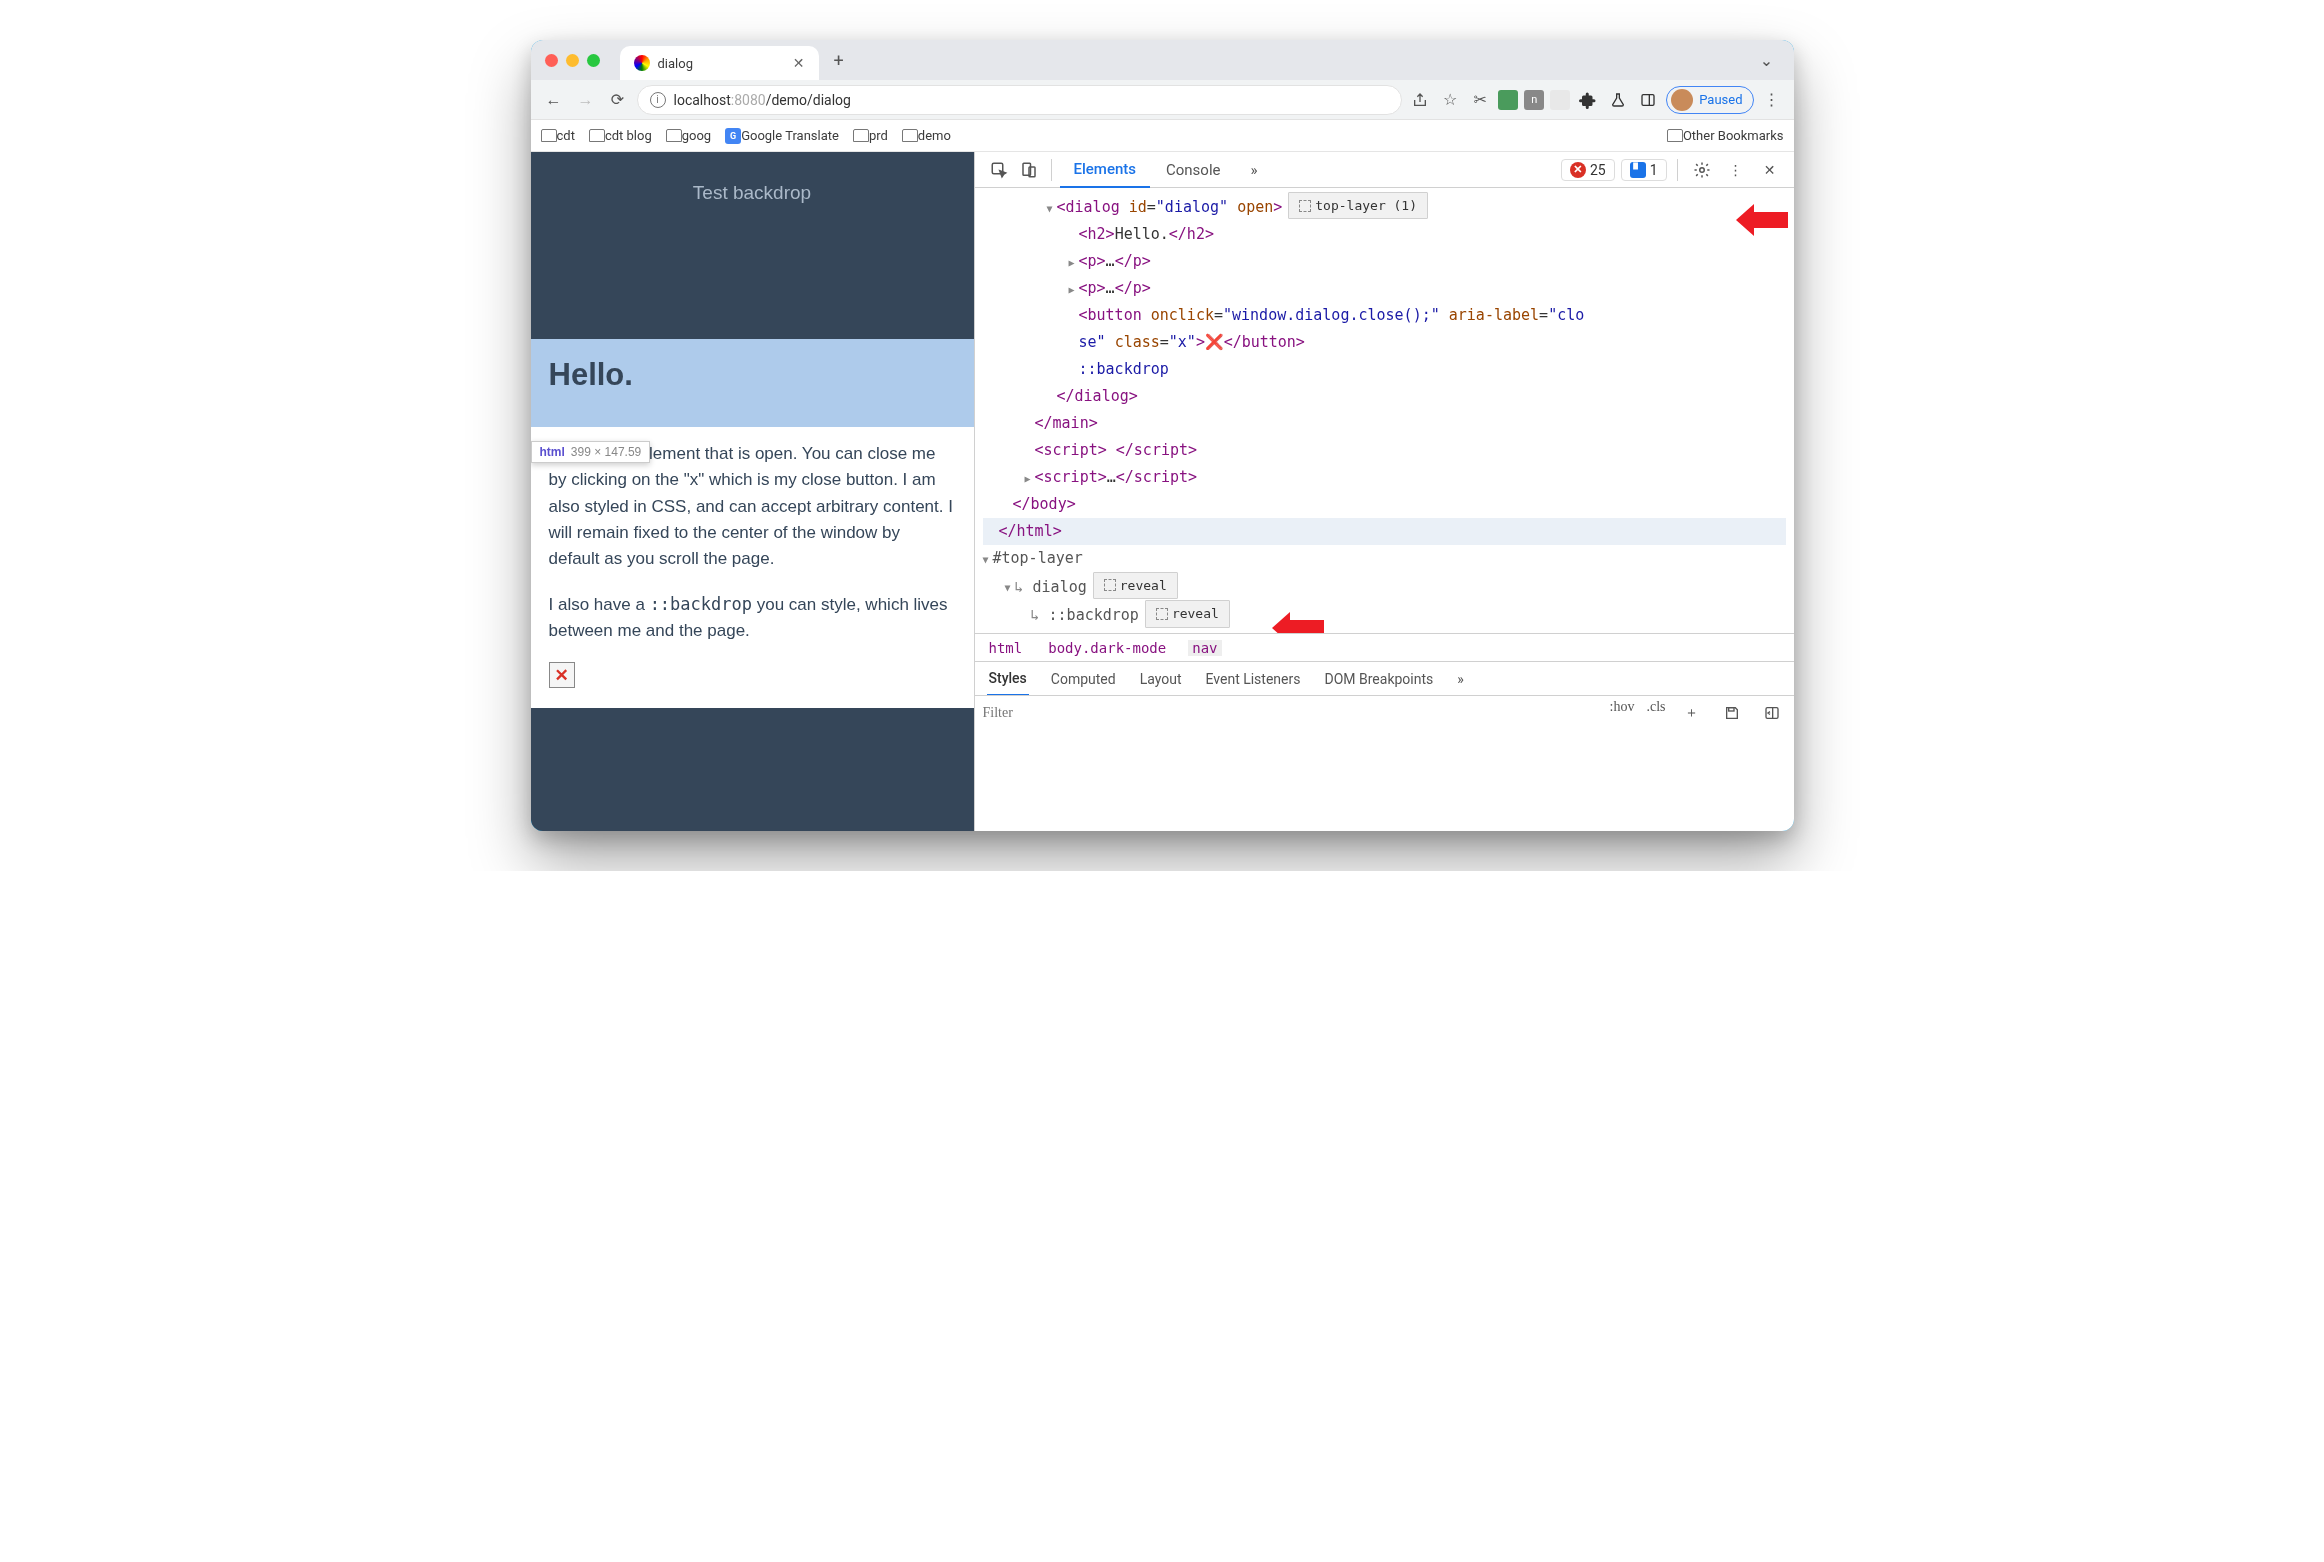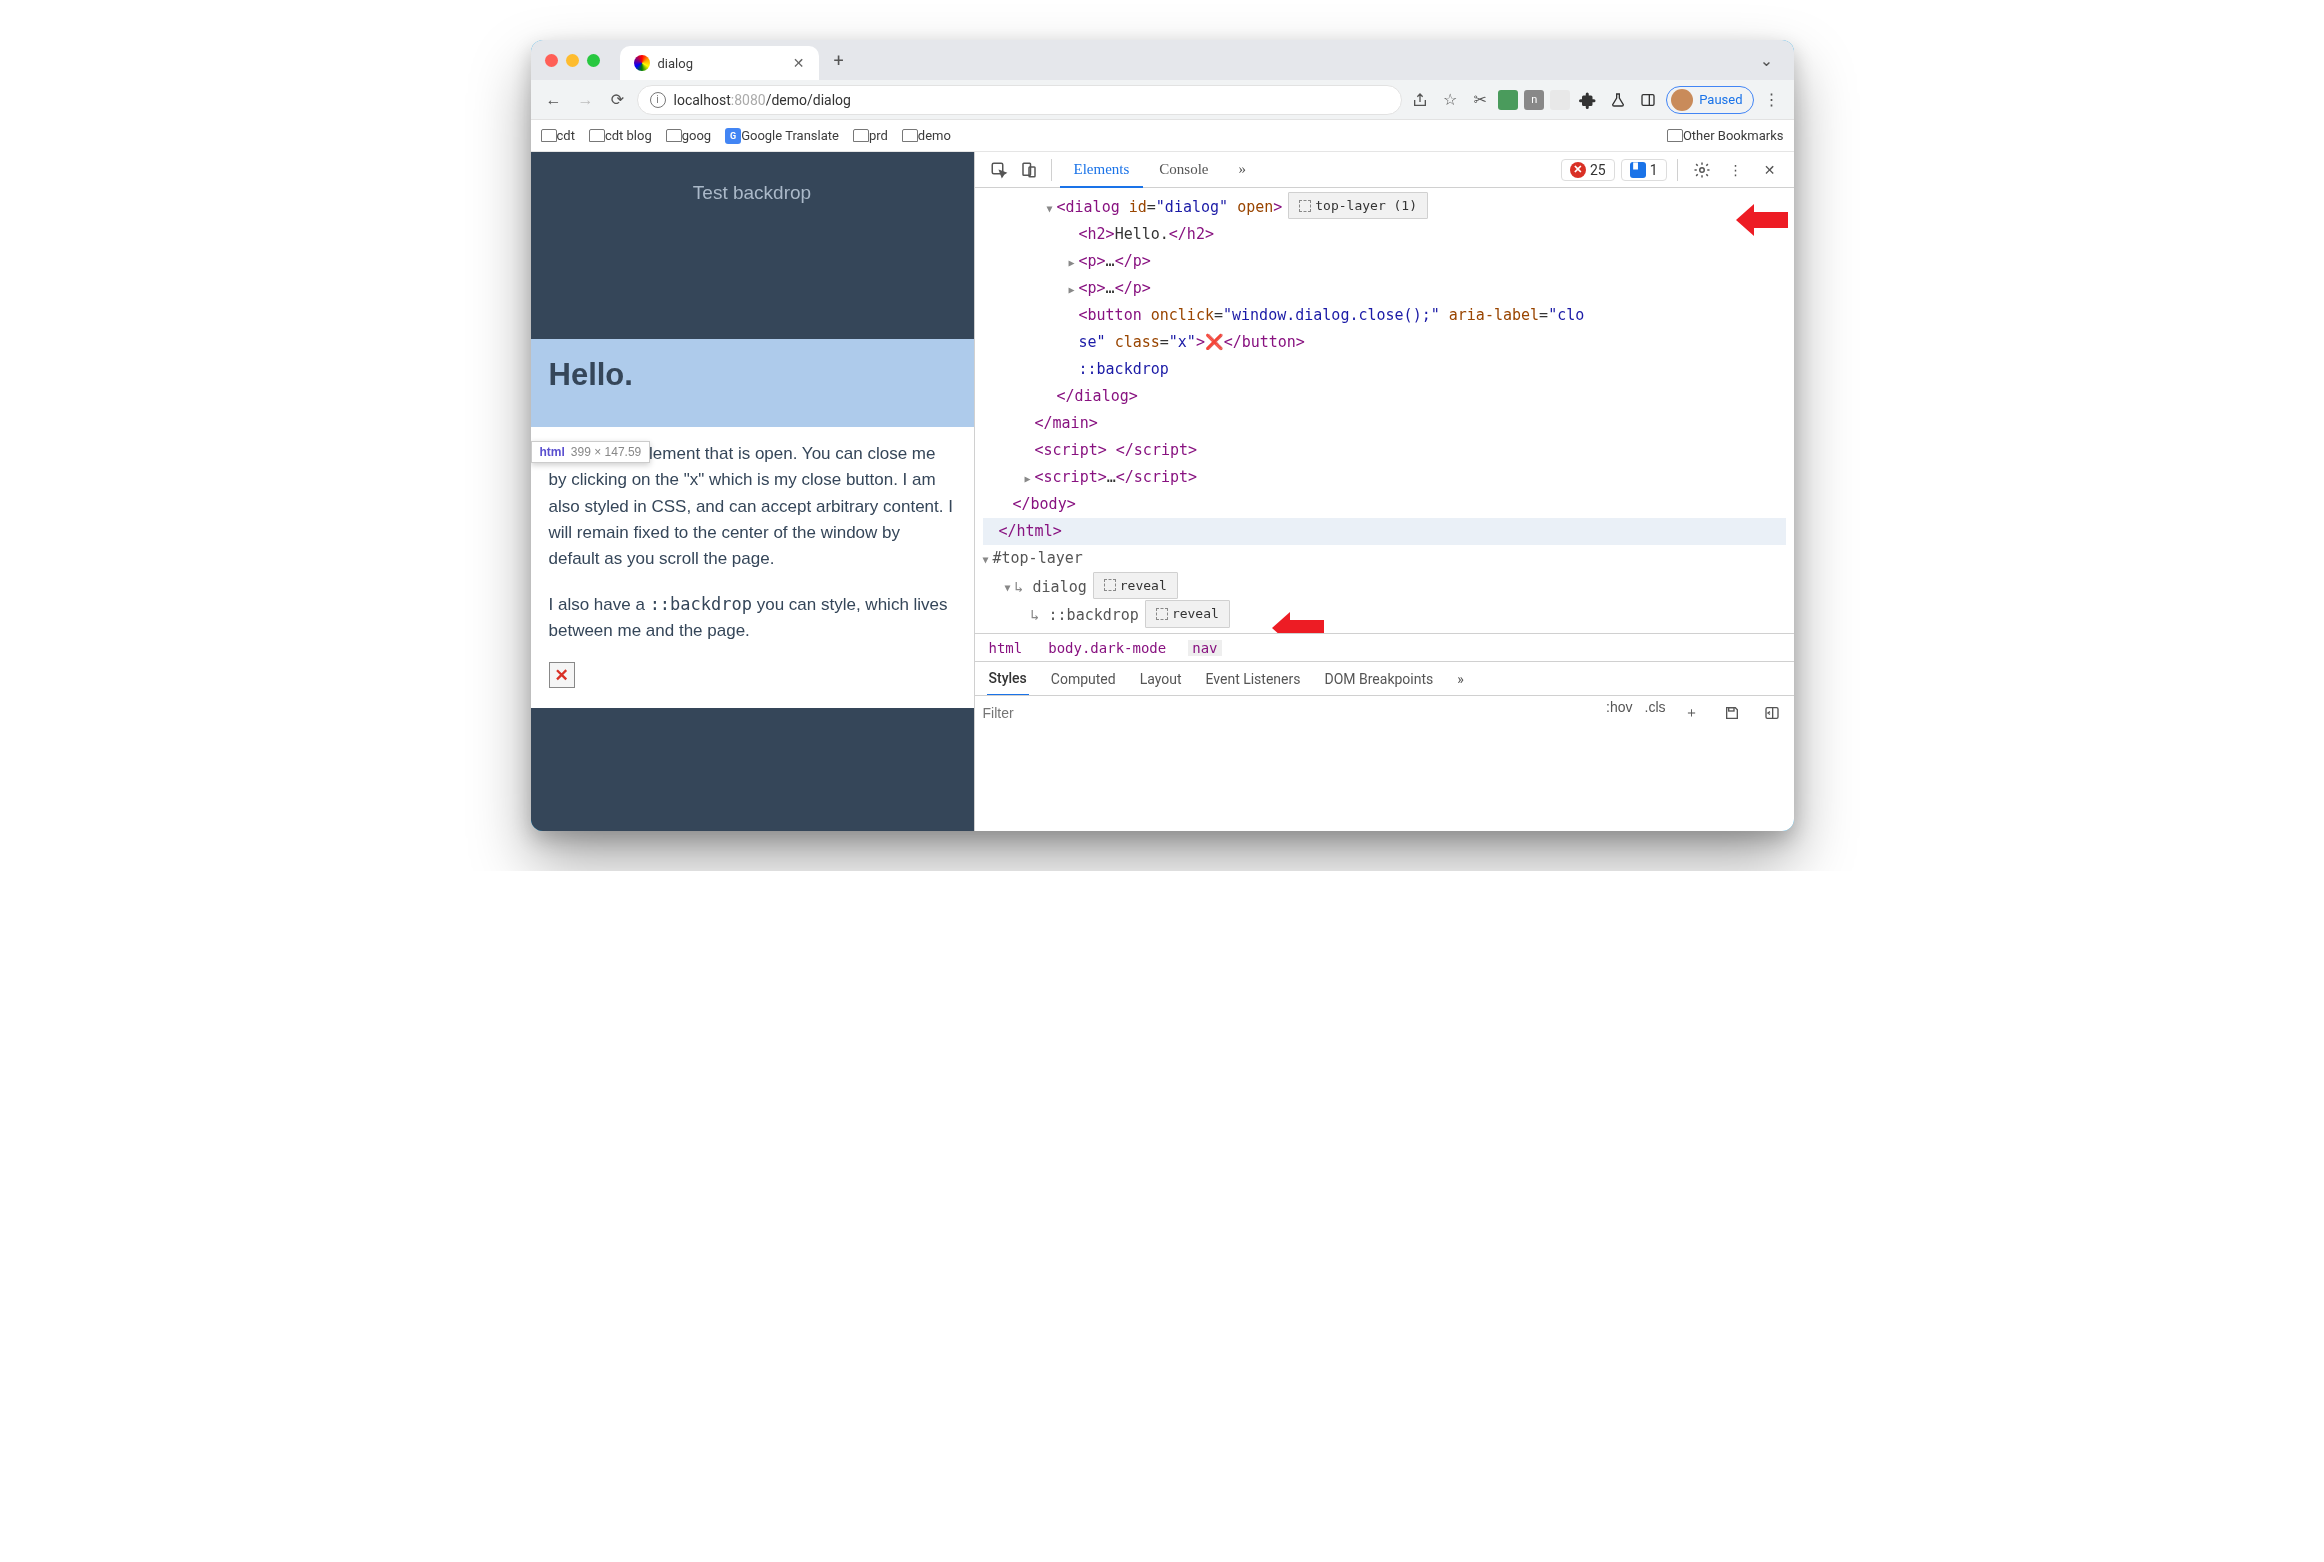--- a/index.html
+++ b/index.html
@@ -40,41 +40,41 @@
 .dialog .hl { position: absolute; top: 0; left: 0; right: 0; height: 88px; background: #aecbeb; }
 .dialog h2 { font-size: 31px; font-weight: 600; color: #354659; position: relative; margin-bottom: 48px; }
 .tooltip { position: absolute; top: 289px; left: 0; background: #fff; border: 1px solid #ccc; box-shadow: 0 2px 6px rgba(0,0,0,0.2); padding: 3px 8px; font-size: 12px; z-index: 5; }
 .tooltip .tag { color: #5a4fcf; font-weight: 600; } .tooltip .dim { color: #888; margin-left: 6px; }
 .dialog p { font-size: 17px; line-height: 1.55; margin-bottom: 18px; color: #354659; position: relative; }
 .dialog code { font-family: ui-monospace, Menlo, monospace; }
 .xbtn { width: 26px; height: 26px; border: 1px solid #888; background: #f5f5f5; display: flex; align-items: center; justify-content: center; color: #d93025; font-size: 17px; font-weight: bold; cursor: pointer; }
 .devtools { flex: 1; display: flex; flex-direction: column; background: #fff; border-left: 1px solid #d0d0d0; font-size: 14px; }
 .dt-tabs { height: 36px; border-bottom: 1px solid #d0d0d0; display: flex; align-items: center; padding: 0 10px; gap: 2px; }
 .dt-ico { width: 28px; height: 28px; display: flex; align-items: center; justify-content: center; color: #555; cursor: pointer; }
-.dt-tab { padding: 0 14px; height: 36px; display: flex; align-items: center; color: #555; font-size: 15px; cursor: pointer; font-family: Liberation Serif, serif; }
+.dt-tab { padding: 0 14px; height: 36px; display: flex; align-items: center; color: #555; font-size: 15px; cursor: pointer; }
 .dt-tab.active { color: #1a73e8; border-bottom: 2px solid #1a73e8; margin-bottom: -1px; font-weight: 500; }
 .dt-right { margin-left: auto; display: flex; align-items: center; gap: 6px; }
 .badge-box { display: flex; align-items: center; gap: 4px; border: 1px solid #ddd; border-radius: 4px; padding: 2px 8px; font-size: 14px; }
 .badge-err { width: 16px; height: 16px; border-radius: 50%; background: #d93025; color: #fff; display: flex; align-items: center; justify-content: center; font-size: 11px; font-weight: bold; }
 .badge-info { width: 16px; height: 16px; border-radius: 3px; background: #1a73e8; color: #fff; display: flex; align-items: center; justify-content: center; font-size: 11px; font-weight: bold; }
 .dt-tree { flex: 0 0 auto; padding: 4px 8px; font-family: ui-monospace, Menlo, monospace; font-size: 15px; line-height: 1.8; overflow: hidden; }
 .ln { white-space: nowrap; position: relative; }
 .caret { display: inline-block; width: 10px; color: #888; font-size: 10px; }
 .tg { color: #881280; } .attr-n { color: #994500; } .attr-v { color: #1a1aa6; } .pseudo { color: #1a1aa6; }
 .pill { display: inline-flex; align-items: center; gap: 4px; background: #f1f1f1; border: 1px solid #d0d0d0; border-radius: 1px; padding: 1px 10px; font-size: 13px; color: #333; font-family: ui-monospace, Menlo, monospace; margin-left: 6px; }
 .pill-icn { width:12px; height:12px; border:1px dashed #888; display:inline-block; }
 .hash { color: #555; }
 .arrow { position: absolute; color: #ed1c24; font-size: 42px; }
 .arrow svg { width: 54px; height: 36px; }
 .crumbs { height: 28px; border-top: 1px solid #d0d0d0; display: flex; align-items: center; padding: 0 10px; gap: 18px; font-family: ui-monospace, Menlo, monospace; font-size: 14px; }
 .crumb { color: #881280; cursor: pointer; padding: 0 4px;} .crumb.active { background: #eee; }
 .styles-row { height: 34px; border-top: 1px solid #d0d0d0; display: flex; align-items: center; gap: 20px; padding: 0 12px; font-size: 14px; color: #555; }
 .styles-tab { padding: 0 2px; height: 34px; display: flex; align-items: center; cursor:pointer; }
 .styles-tab.active { color: #333; border-bottom: 2px solid #1a73e8; margin-bottom: -1px; font-weight: 500; }
-.filter-row { height: 34px; border-top: 1px solid #d0d0d0; display: flex; align-items: center; padding: 0 8px; gap: 0; font-family: Liberation Sans, sans-serif; font-size: 14px; color: #555; }
+.filter-row { height: 34px; border-top: 1px solid #d0d0d0; display: flex; align-items: center; padding: 0 8px; gap: 0; font-family: Liberation Serif, serif; font-size: 14px; color: #555; }
 .filter-row input { border: none; outline: none; flex: 1; font-size: 14px; color: #888; font-family: inherit; }
 .filter-right { margin-left: auto; display: flex; align-items: flex-start; gap: 12px; }
 .sel-line { background: #eaf0f7; }
 </style>
 </head>
 <body>
 
 <div class="window">
 
   <div class="titlebar">

